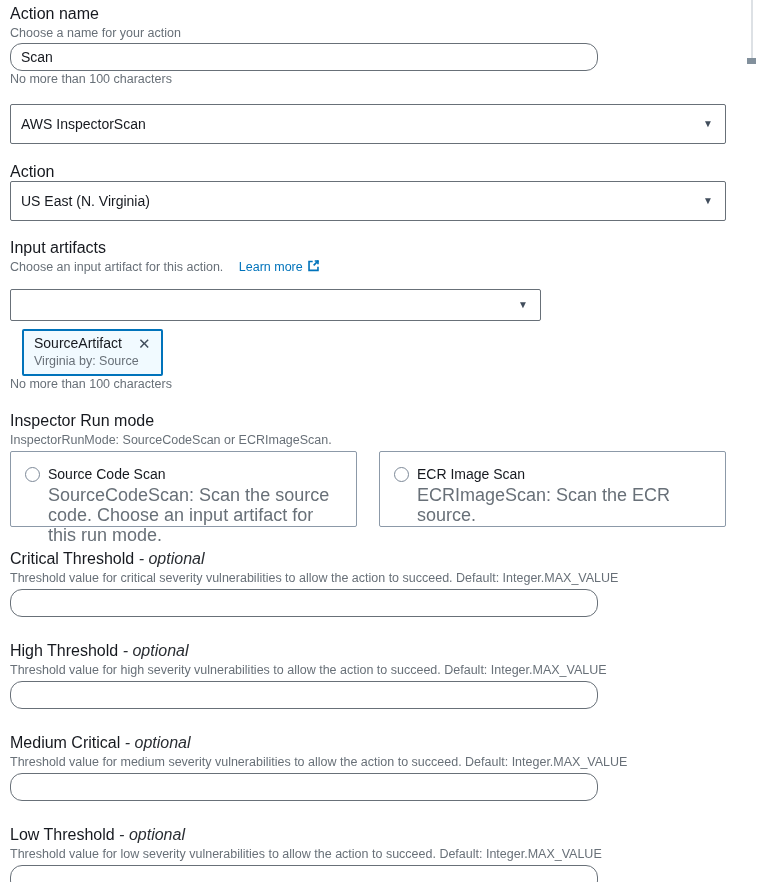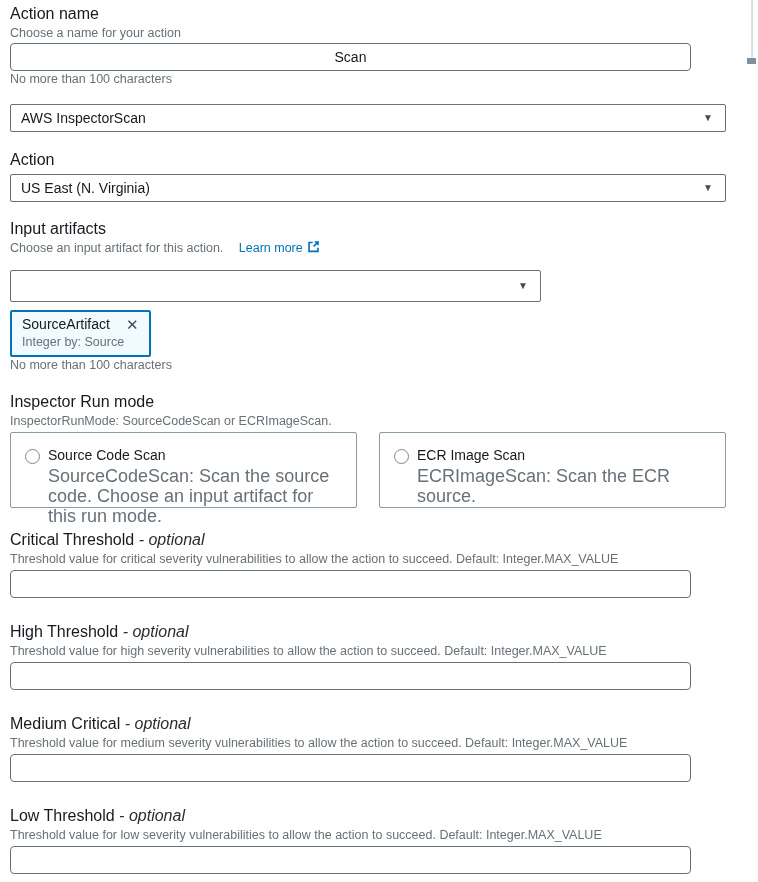--- a/index.html
+++ b/index.html
@@ -9,27 +9,27 @@
     font-family:"Liberation Sans", sans-serif;
   }
   .page { padding:5px 0 0 10px; width:716px; }
 
   .field-label { font-size:16px; line-height:18px; color:#16191f; }
   .optional-suffix { font-style:italic; color:#2a2e33; }
   .field-desc { font-size:12.5px; line-height:16px; color:#687078; margin-top:2px; }
   .constraint { font-size:12.5px; line-height:16px; color:#687078; margin-top:0; }
 
   .text-input {
-    box-sizing:border-box; display:block; width:681px; height:28px;
-    border:1px solid #687078; border-radius:4px; background:#fff;
+    box-sizing:border-box; display:block; width:588px; height:28px;
+    border:1px solid #687078; border-radius:12px; background:#fff;
     padding:0 10px; font-size:14px; color:#16191f;
-    font-family:"Liberation Sans", sans-serif; margin-top:2px; outline:none;text-align:center;
+    font-family:"Liberation Sans", sans-serif; margin-top:2px; outline:none;
   }
   .select {
-    box-sizing:border-box; width:716px; height:28px; margin-top:5px;
+    box-sizing:border-box; width:716px; height:40px; 
     border:1px solid #687078; border-radius:2px; background:#fff;
     display:flex; align-items:center; justify-content:space-between;
     padding:0 12px 0 10px; font-size:14px; cursor:pointer;
   }
   .caret { color:#414d5c; font-size:10px; line-height:1; }
 
   .sec-provider { margin-top:17px; }
   .sec-region { margin-top:19px; }
   .sec-artifacts { margin-top:18px; }
   .sec-runmode { margin-top:20px; }
@@ -38,31 +38,32 @@
 
   .learn-link { color:#0073bb; text-decoration:none; cursor:pointer;margin-left:12px; }
   .ext-icon { vertical-align:-1px; margin-left:4px; }
 
   .artifact-select { width:531px; height:32px; margin-top:13px; }
 
   .token {
     display:inline-block; margin-top:8px;
     border:2px solid #0073bb; border-radius:2px; background:#f1faff;
     padding:3px 10px 5px 10px;
+    margin-left:12px;
   }
   .token-row { display:flex; align-items:center; gap:16px; font-size:14px; line-height:18px; color:#16191f; }
   .token-detail { font-size:12.5px; line-height:16px; color:#687078; margin-top:1px; }
   .close-x { color:#414d5c; font-size:15px; line-height:1; cursor:pointer; }
 
   .tiles { display:flex; gap:22px; margin-top:3px; width:716px; }
   .tile {
     flex:1; box-sizing:border-box; height:76px; background:#fff;
     border:1px solid #8c99a8; border-radius:2px; padding:13px 10px 0 14px; cursor:pointer;
   }
-  .tile-head { display:flex; align-items:flex-end; gap:8px; }
+  .tile-head { display:flex; align-items:center; gap:8px; }
   .radio {
     box-sizing:border-box; width:15px; height:15px; flex:none;
     border:1px solid #7d8998; border-radius:50%; background:#fff; cursor:pointer;
   }
   .tile-label { font-size:14px; line-height:18px; color:#16191f; }
   .tile-desc { font-size:18px; line-height:20px; color:#687078; margin:2px 0 0 23px; }
 
   .scroll-track { position:absolute; top:0; left:751px; width:2px; height:63px; background:#dde1e5; }
   .scroll-thumb { position:absolute; top:58px; left:747px; width:9px; height:6px; background:#82909c; cursor:pointer; }
 </style>
@@ -105,21 +106,21 @@
     </div>
     <div class="select artifact-select">
       <span></span>
       <span class="caret">▼</span>
     </div>
     <div class="token">
       <div class="token-row">
         <span>SourceArtifact</span>
         <span class="close-x">✕</span>
       </div>
-      <div class="token-detail">Integer by: Source</div>
+      <div class="token-detail">Virginia by: Source</div>
     </div>
     <div class="constraint">No more than 100 characters</div>
   </div>
 
   <div class="sec-runmode">
     <div class="field-label">Inspector Run mode</div>
     <div class="field-desc">InspectorRunMode: SourceCodeScan or ECRImageScan.</div>
     <div class="tiles">
       <div class="tile">
         <div class="tile-head">

